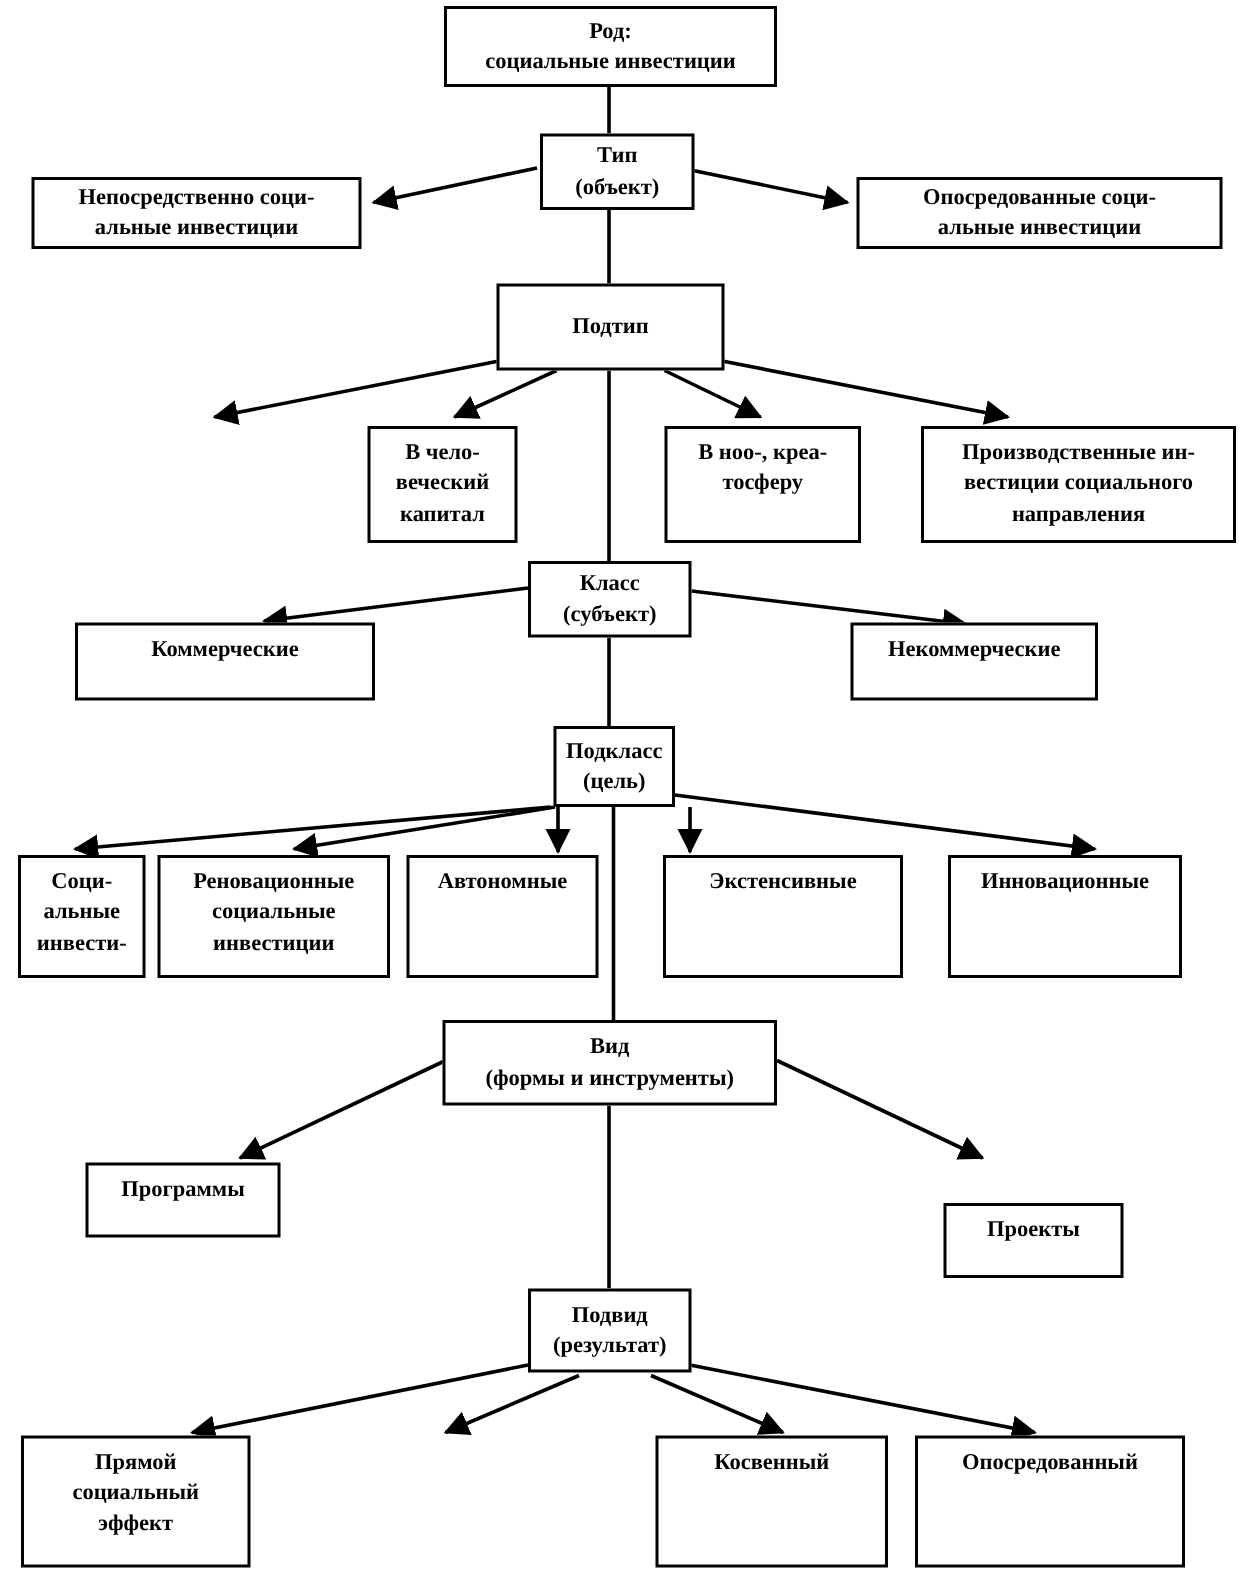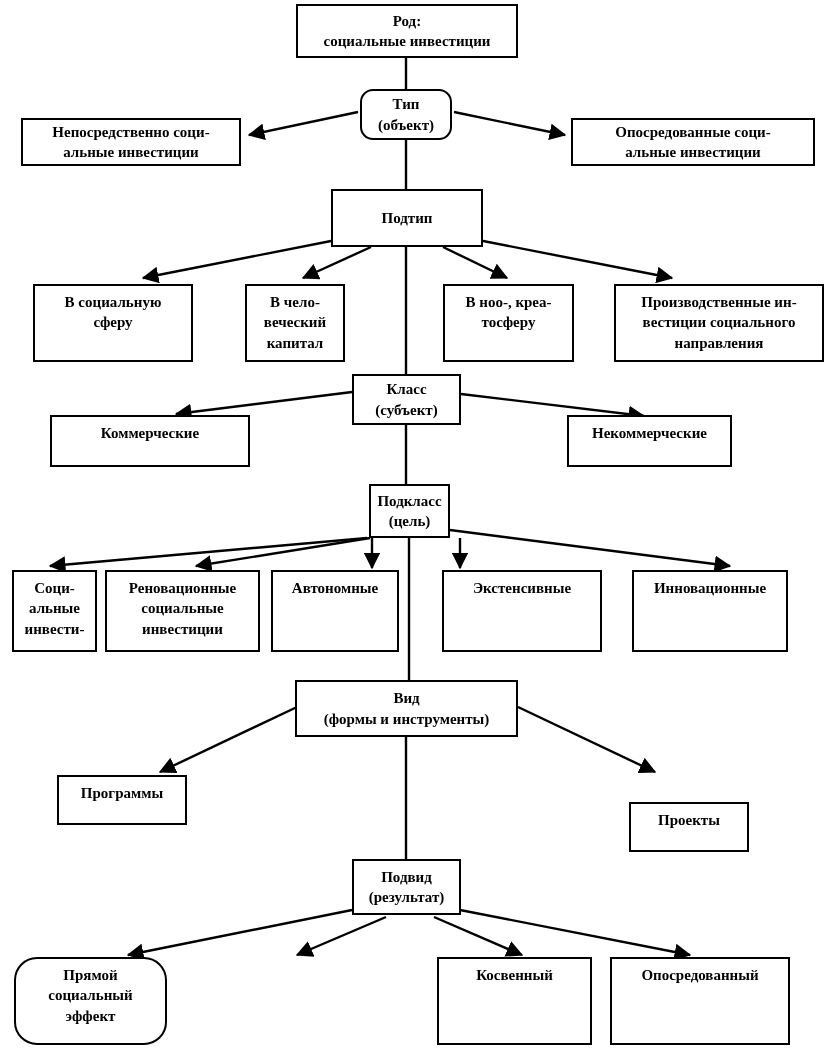--- a/index.html
+++ b/index.html
@@ -103,39 +103,35 @@
       <line x1="434" y1="917" x2="522" y2="955" marker-end="url(#ah)"></line>
       <line x1="460" y1="910" x2="690" y2="955" marker-end="url(#ah)"></line>
     </g>
   </svg>
 
   <div class="node center" style="left:296px; top:4px; width:222px; height:54px;">
     <span class="txt">Род:
 социальные инвестиции</span>
   </div>
 
-  <div class="node center spine" style="left:360px; top:89px; width:92px; height:51px;border-radius:13px;">
+  <div class="node center spine" style="left:360px; top:89px; width:103px; height:51px;">
     <span class="txt">Тип
 (объект)</span>
   </div>
   <div class="node center" style="left:21px; top:118px; width:220px; height:48px;">
     <span class="txt">Непосредственно соци-
 альные инвестиции</span>
   </div>
   <div class="node center" style="left:571px; top:118px; width:244px; height:48px;">
     <span class="txt">Опосредованные соци-
 альные инвестиции</span>
   </div>
 
   <div class="node center spine" style="left:331px; top:189px; width:152px; height:58px;">
     <span class="txt">Подтип</span>
-  </div>
-  <div class="node" style="left:33px; top:284px; width:160px; height:78px;">
-    <span class="txt">В социальную
-сферу</span>
   </div>
   <div class="node" style="left:245px; top:284px; width:100px; height:78px;">
     <span class="txt">В чело-
 веческий
 капитал</span>
   </div>
   <div class="node" style="left:443px; top:284px; width:131px; height:78px;">
     <span class="txt">В ноо-, креа-
 тосферу</span>
   </div>
@@ -188,21 +184,21 @@
     <span class="txt">Программы</span>
   </div>
   <div class="node" style="left:629px; top:775px; width:120px; height:50px;margin-top:27px;">
     <span class="txt">Проекты</span>
   </div>
 
   <div class="node center spine" style="left:352px; top:859px; width:109px; height:56px;">
     <span class="txt">Подвид
 (результат)</span>
   </div>
-  <div class="node" style="left:14px; top:957px; width:153px; height:88px;border-radius:23px;">
+  <div class="node" style="left:14px; top:957px; width:153px; height:88px;">
     <span class="txt">Прямой
 социальный
 эффект</span>
   </div>
   <div class="node" style="left:437px; top:957px; width:155px; height:88px;">
     <span class="txt">Косвенный</span>
   </div>
   <div class="node" style="left:610px; top:957px; width:180px; height:88px;">
     <span class="txt">Опосредованный</span>
   </div>

